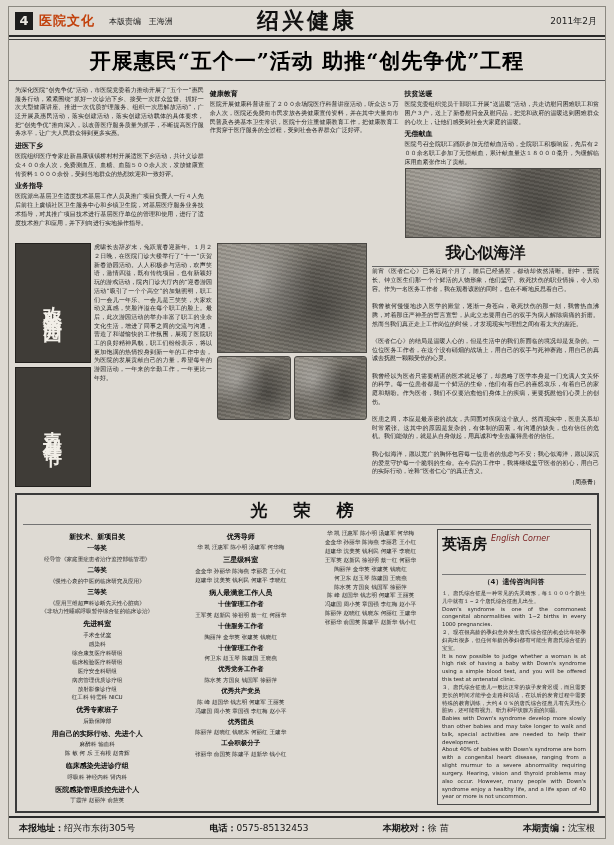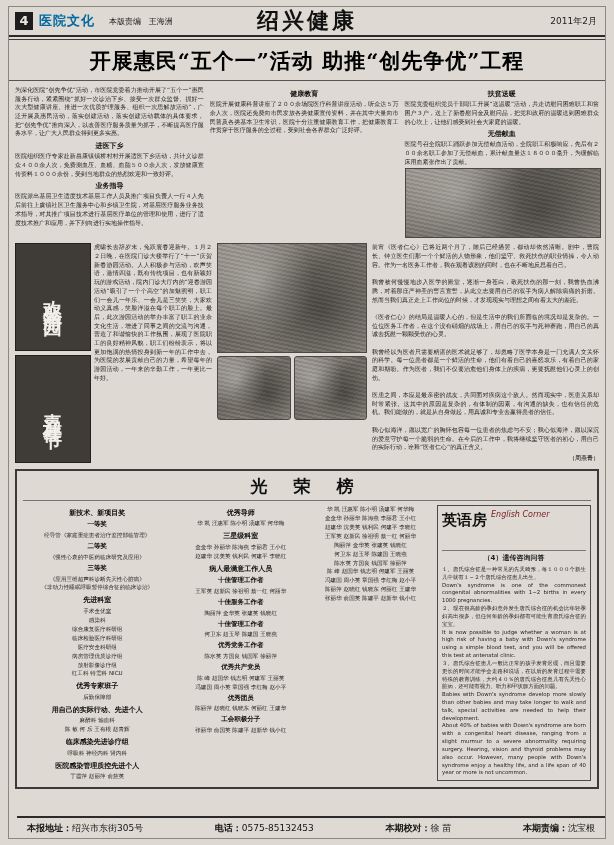--- a/index.html
+++ b/index.html
@@ -25,42 +25,42 @@
   .masthead{
     height:30px;border-bottom:2px solid #2a2a2a;
     display:flex;align-items:center;padding:0 6px;box-sizing:border-box;
     position:relative;
   }
   .pagenum{
     background:#1d1d1d;color:#e9e6e0;font-weight:bold;
     width:18px;height:18px;line-height:18px;text-align:center;font-size:13px;
     margin-right:6px;
   }
-  .sect{font-size:13px;font-weight:bold;color:#0369a1;letter-spacing:1px;}
+  .sect{font-size:13px;font-weight:bold;color:#c2410c;letter-spacing:1px;}
   .editor{font-size:8px;color:#222;margin-left:14px;}
   .brand{
     position:absolute;left:50%;transform:translateX(-50%);
     font-size:22px;font-weight:bold;color:#111;letter-spacing:3px;
     font-family:"DejaVu Serif", serif;
   }
   .issue{position:absolute;right:8px;font-size:9px;color:#222;}
   .rule2{height:1px;background:#3a3a3a;margin:2px 0 0;}
   
   .headline{
     text-align:center;font-size:21px;font-weight:bold;color:#000000;
     letter-spacing:1px;padding:7px 0 5px;font-family:"DejaVu Serif", serif;
     border-bottom:1px solid #555;
   }
   
   .cols{display:flex;gap:6px;padding:5px 6px 0;box-sizing:border-box;}
   .col{font-size:6px;line-height:1.45;color:#232323;text-align:justify;}
   .c1{width:33%;}
   .c2{width:33%;}
   .c3{width:34%;}
-  .sub{font-weight:bold;text-align:center;font-size:7px;margin:3px 0 1px;color:#111;}
+  .sub{font-weight:bold;text-align:left;font-size:7px;margin:3px 0 1px;color:#111;}
   .photo{
     background:linear-gradient(145deg,#9a958c 0%,#6e6a62 45%,#8c887f 100%);
     border:1px solid #4a4844;position:relative;overflow:hidden;
   }
   .photo:after{
     content:"";position:absolute;inset:0;
     background:
       radial-gradient(circle at 25% 35%, rgba(255,255,255,.28), rgba(0,0,0,0) 45%),
       radial-gradient(circle at 70% 60%, rgba(0,0,0,.35), rgba(0,0,0,0) 55%),
       repeating-linear-gradient(12deg, rgba(0,0,0,.10) 0 2px, rgba(255,255,255,.05) 2px 4px);
@@ -109,21 +109,21 @@
   .names{font-size:5.6px;line-height:1.6;}
   
   .eng{border:1px solid #4a4a4a;padding:3px 4px;box-sizing:border-box;}
   .eng-h{display:flex;align-items:flex-start;gap:4px;border-bottom:1px solid #777;padding-bottom:19px;}
   .eng-cn{font-size:15px;font-weight:bold;color:#111;font-family:"DejaVu Serif", serif;}
   .eng-en{font-size:8px;color:#7a2020;font-style:italic;}
   .eng-t{font-size:7px;font-weight:bold;text-align:center;margin:2px 0;}
   .eng-p{font-size:5.4px;line-height:1.45;text-align:justify;color:#242424;}
   
   .footer{
-    position:absolute;left:8px;right:0;bottom:0;height:22px;
+    position:absolute;left:0;right:0;bottom:0;height:22px;
     border-top:2px solid #2b2b2b;display:flex;align-items:center;
     font-size:9px;color:#141414;padding:0 10px;box-sizing:border-box;
     justify-content:space-between;
   }
   .footer span{white-space:nowrap;}
 </style>
 </head>
 <body>
 
 <div class="page">
@@ -172,20 +172,21 @@
     </div>
     <div class="midtext">虎啸长去辞岁末，兔跃寰春迎新年。１月２２日晚，在医院门诊大楼举行了“十一”庆贺新春游园活动。人人积极参与活动，欢声笑语，激情四溢，既有传统项目，也有新颖好玩的游戏活动，院内门诊大厅内的“迎春游园活动”吸引了一个个高空”的加魅照明，职工们一会儿一年乐、一会儿是三笑笑，大家欢动义真感，笑脸洋溢在每个职工的脸上。最后，此次游园活动的举办丰富了职工的业余文化生活，增进了同事之间的交流与沟通，营造了和谐愉快的工作氛围，展现了医院职工的良好精神风貌，职工们纷纷表示，将以更加饱满的热情投身到新一年的工作中去，为医院的发展贡献自己的力量，希望每年的游园活动，一年来的辛勤工作，一年更比一年好。</div>
     <div class="midphotos">
       <div class="photo pbig"></div>
       <div class="prow">
         <div class="photo psm"></div>
         <div class="photo psm"></div>
       </div>
     </div>
     <div class="seacol">
+      <div class="sea-title">我心似海洋</div>
       <div class="sea-body" style="white-space:pre-line;">前宵《医者仁心》已将近两个月了，随后已经播罢，都动却依然清晰。剧中，曹院长、钟立医生们那一个个鲜活的人物形象，他们坚守、救死扶伤的职业情操，令人动容。作为一名医务工作者，我在观看该剧的同时，也在不断地反思着自己。
 
 我曾被何慢慢地步入医学的殿堂，逐渐一身苍白，敬死扶伤的那一刻，我曾热血沸腾，对着那庄严神圣的誓言宣誓，从此立志要用自己的双手为病人解除病痛的折磨。然而当我们真正走上工作岗位的时候，才发现现实与理想之间有着太大的差距。
 
 《医者仁心》的结局是温暖人心的，但是生活中的我们所面临的境况却是复杂的。一位位医务工作者，在这个没有硝烟的战场上，用自己的双手与死神赛跑，用自己的真诚去抚慰一颗颗受伤的心灵。
 
 我曾经以为医者只需要精湛的医术就足够了，却忽略了医学本身是一门充满人文关怀的科学。每一位患者都是一个鲜活的生命，他们有着自己的喜怒哀乐，有着自己的家庭和期盼。作为医者，我们不仅要治愈他们身体上的疾病，更要抚慰他们心灵上的创伤。
 
 医患之间，本应是最亲密的战友，共同面对疾病这个敌人。然而现实中，医患关系却时常紧张。这其中的原因是复杂的，有体制的因素，有沟通的缺失，也有信任的危机。我们能做的，就是从自身做起，用真诚和专业去赢得患者的信任。
 

